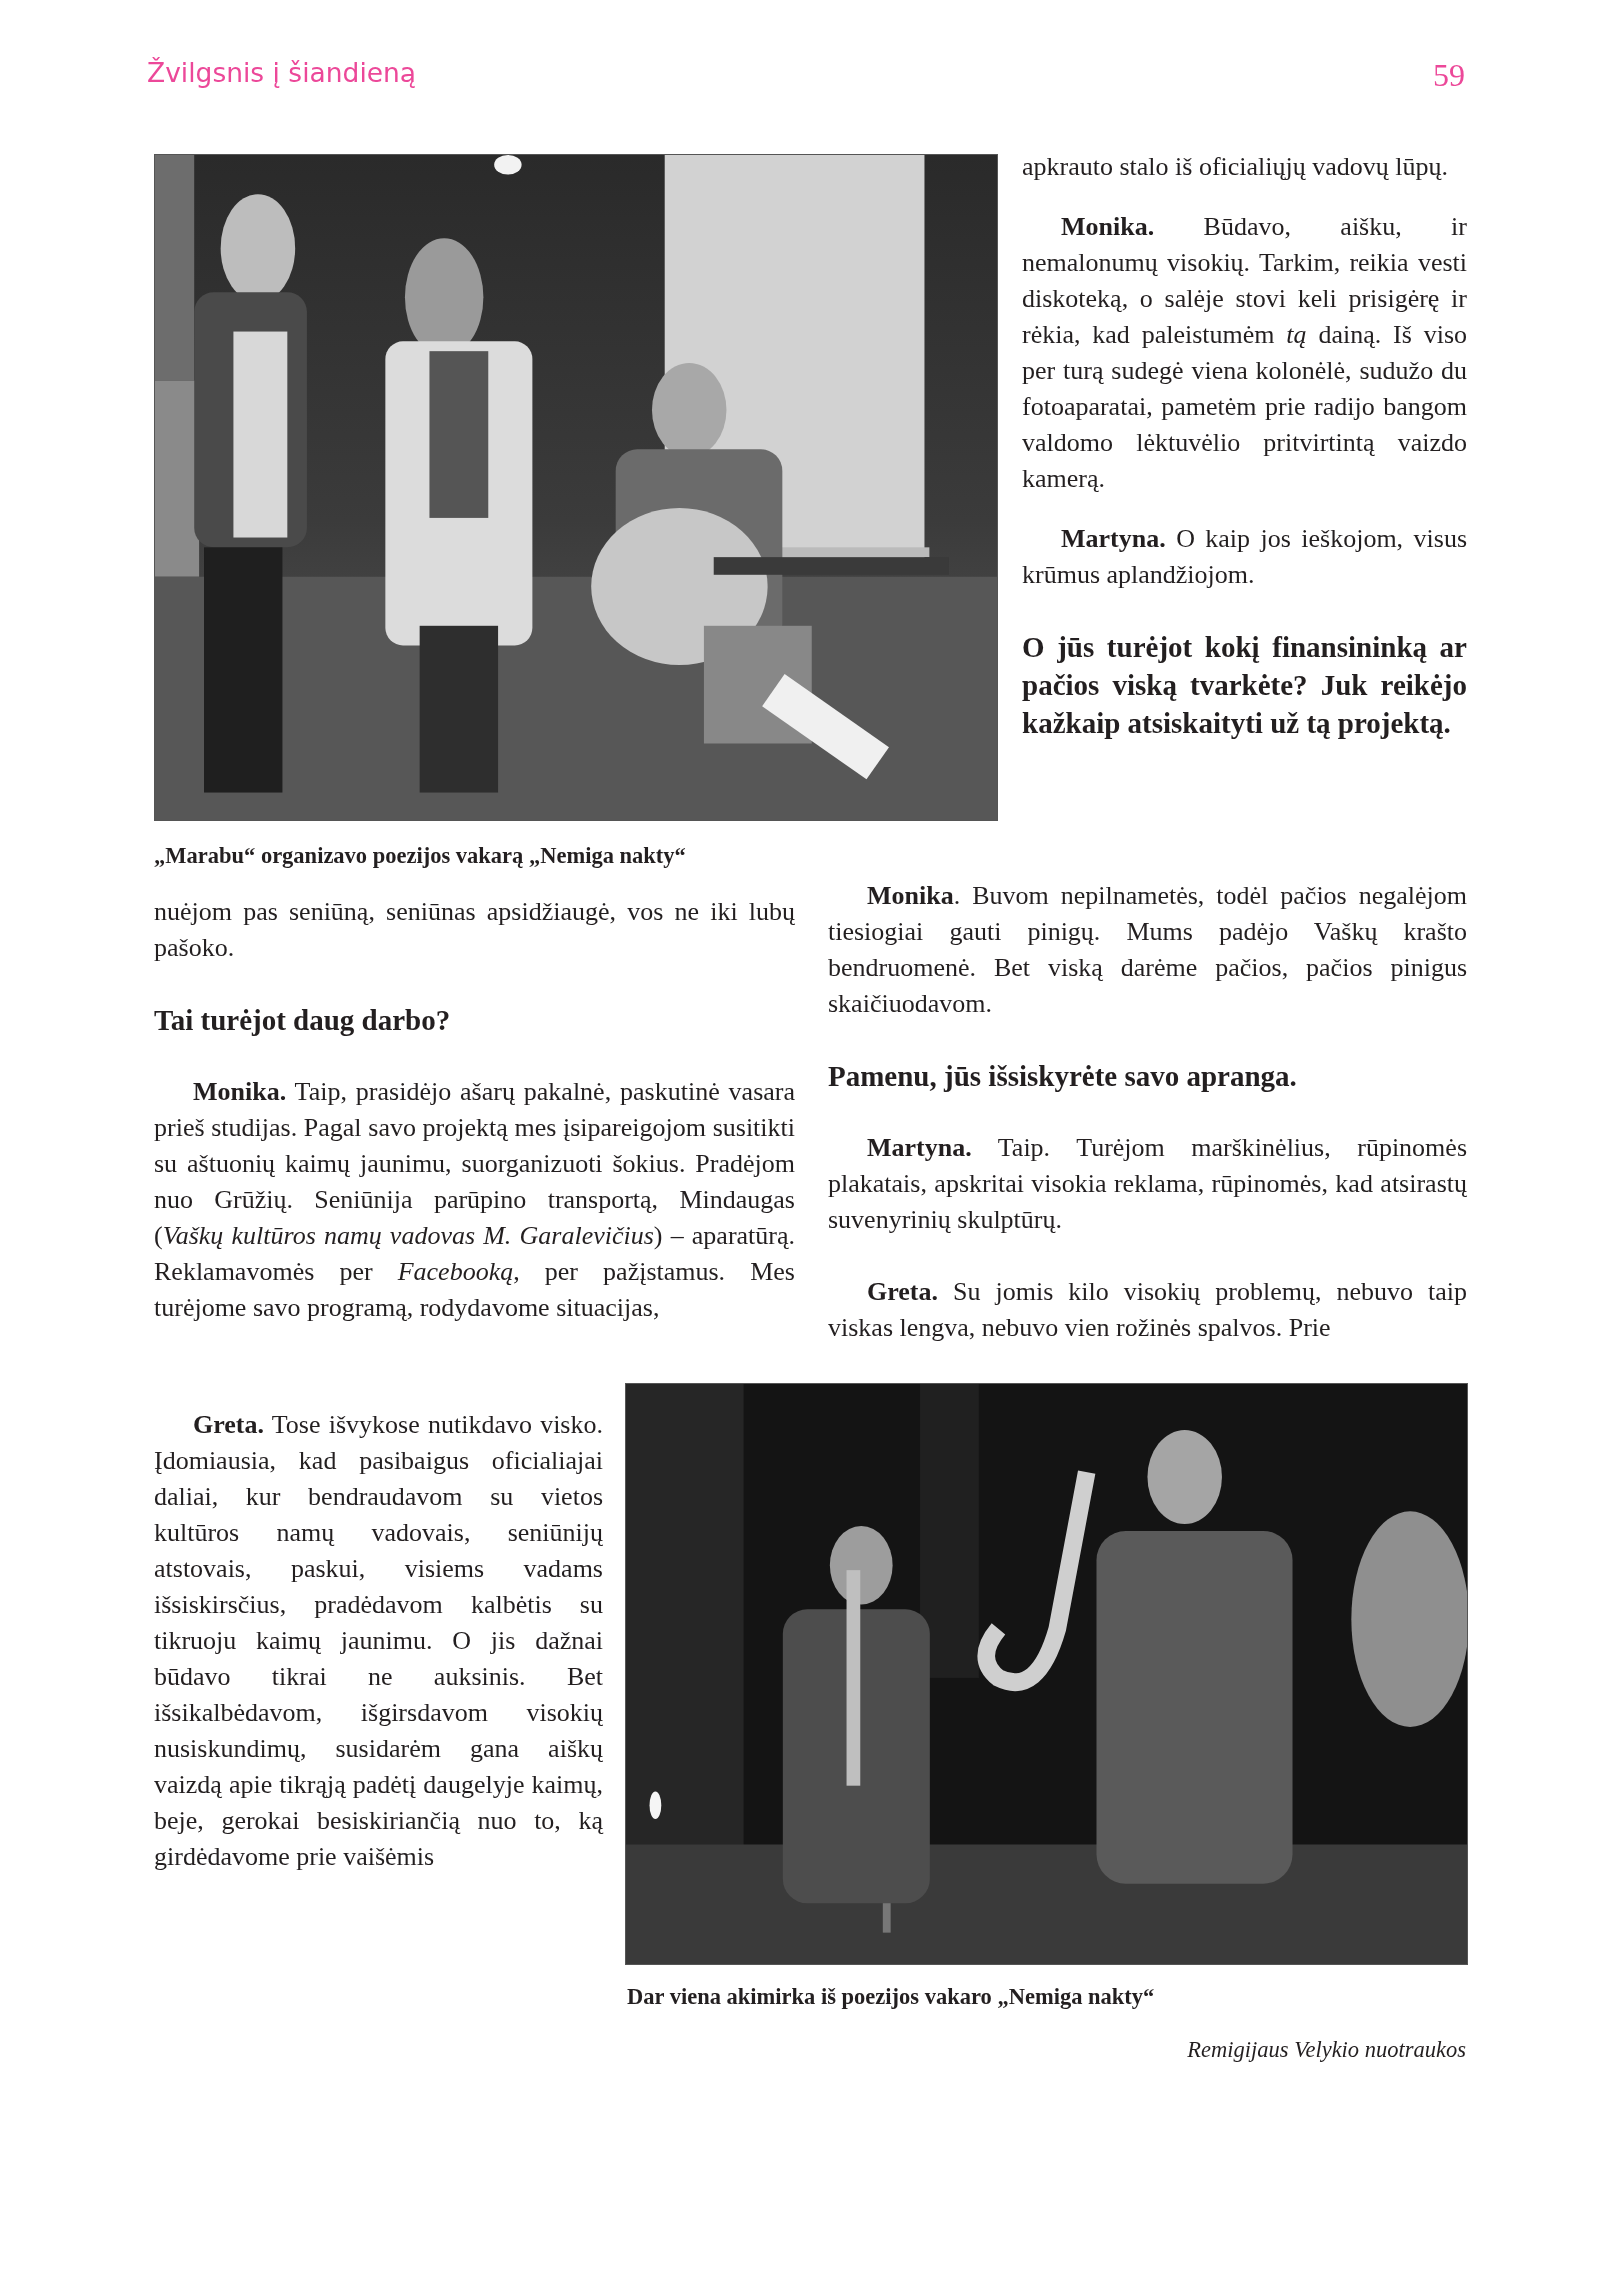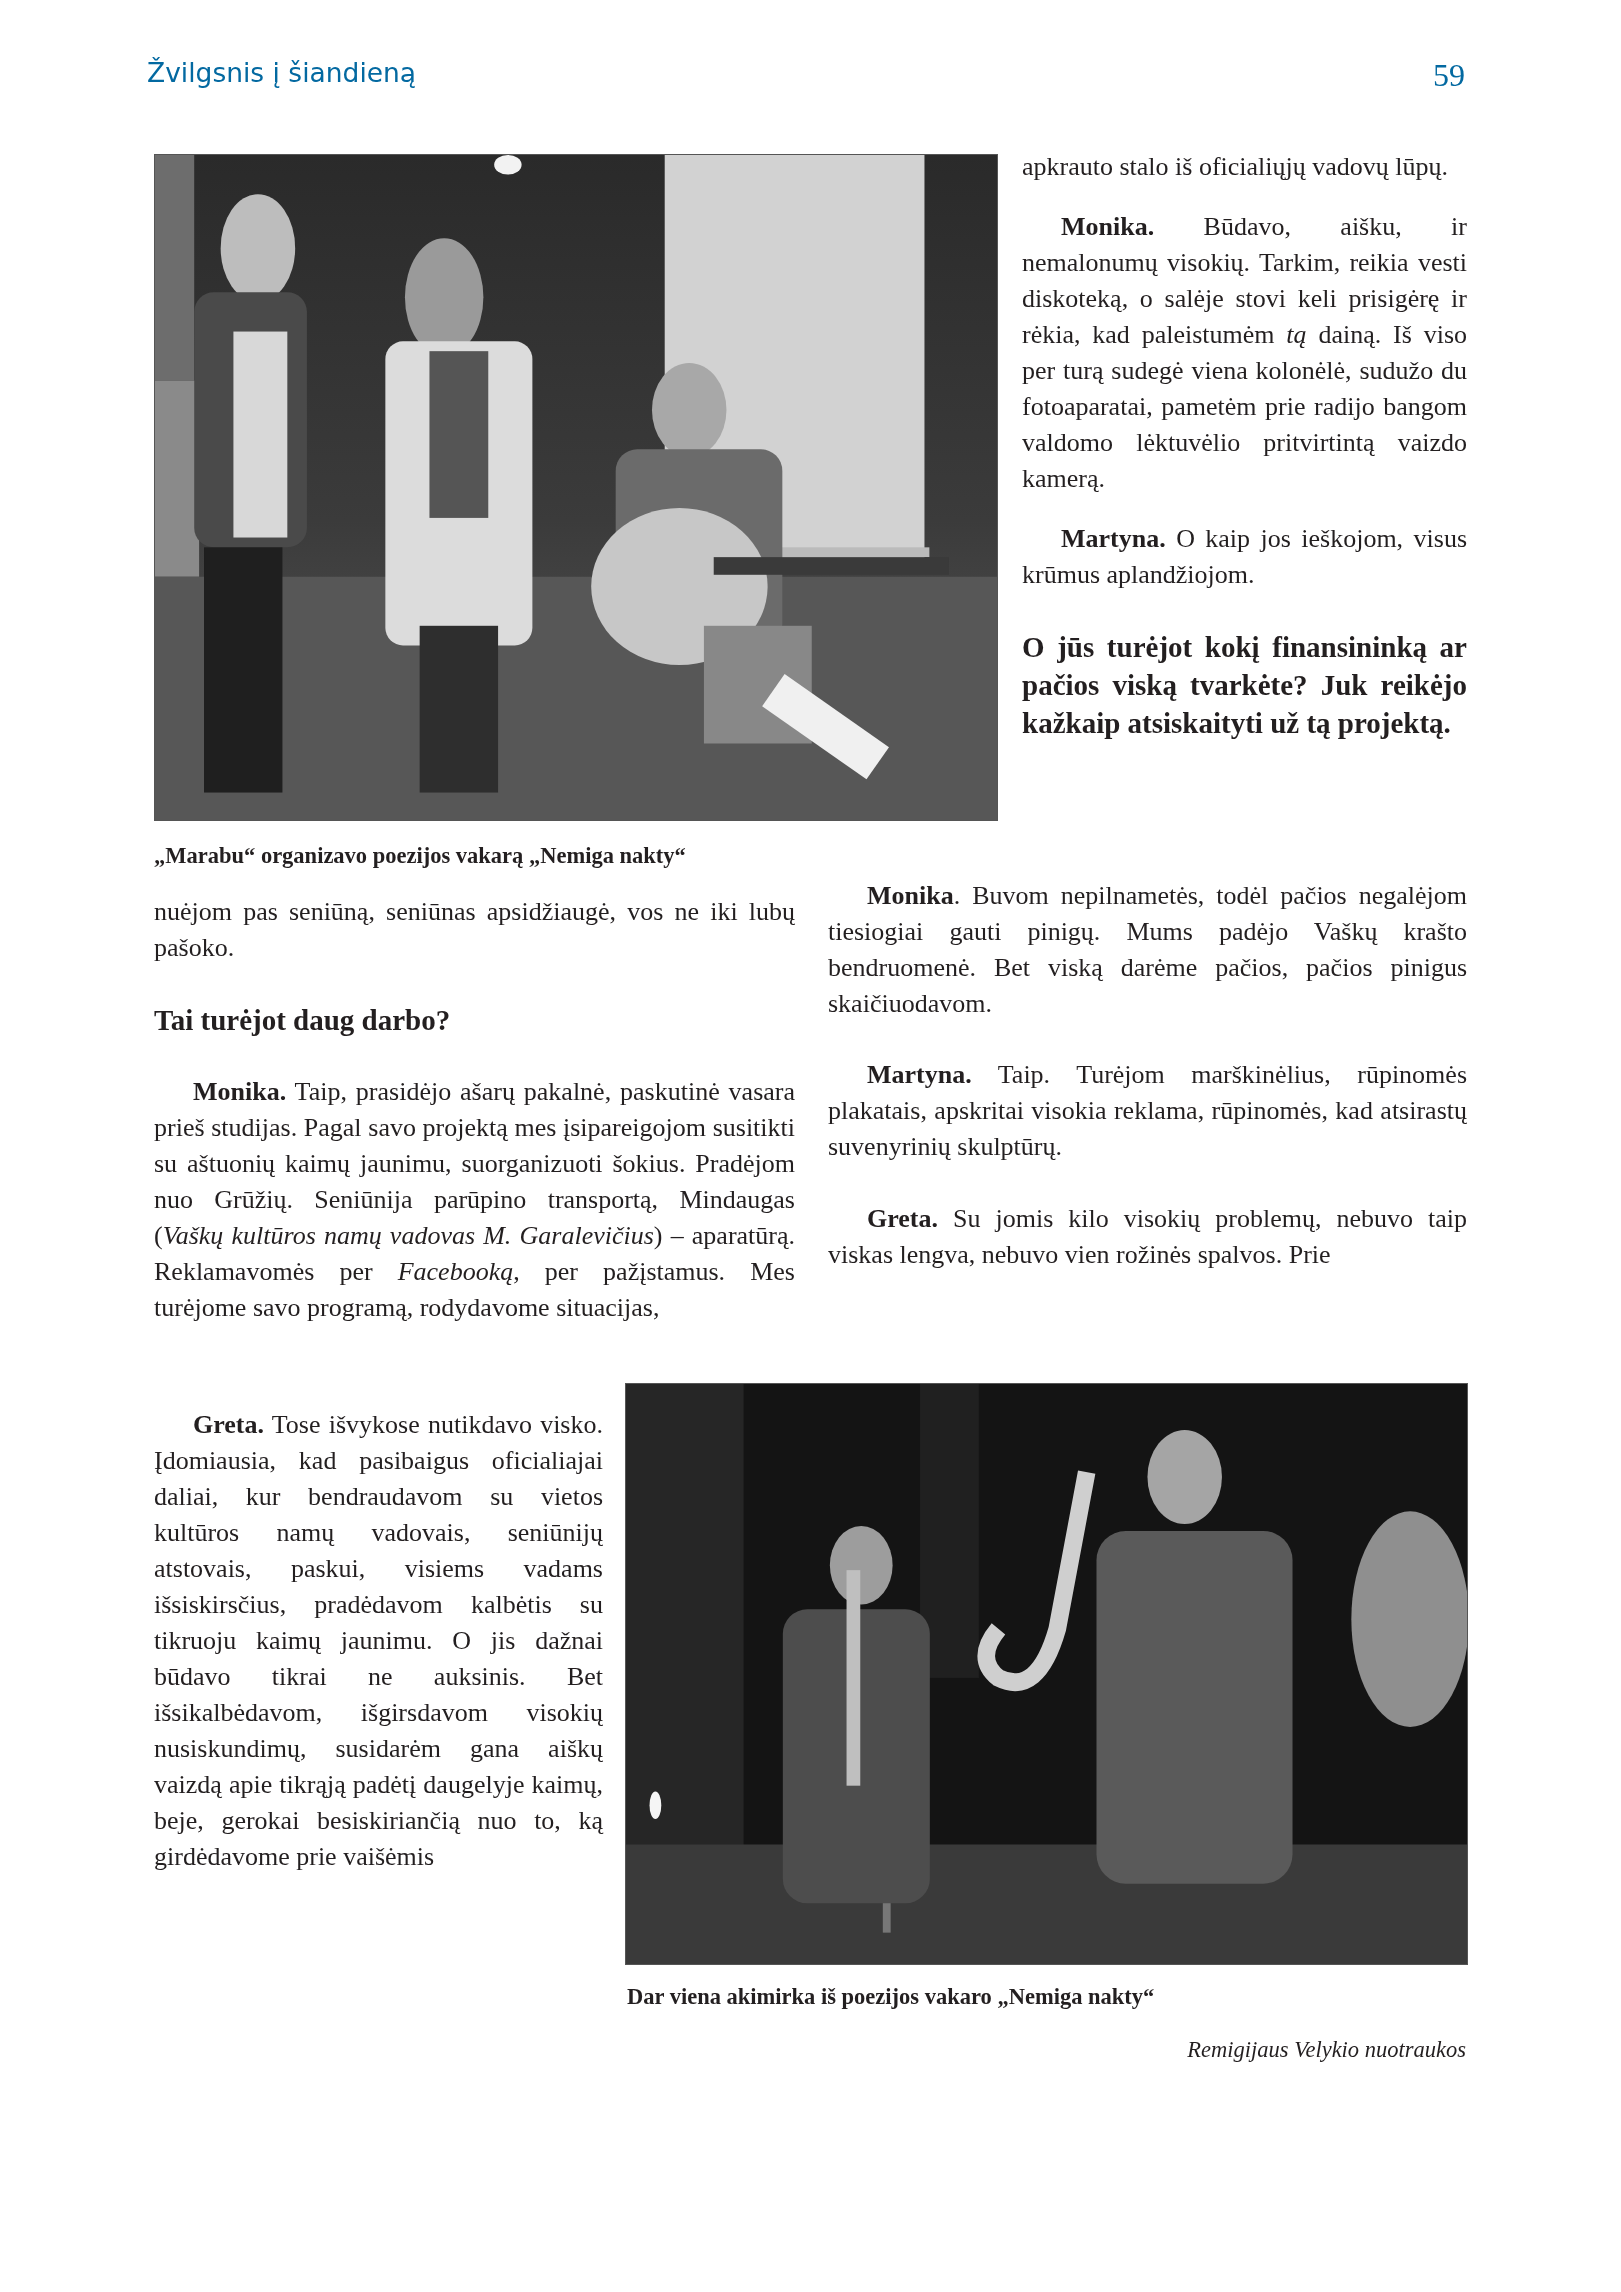--- a/index.html
+++ b/index.html
@@ -1,18 +1,18 @@
 <!DOCTYPE html>
 <html><head>
 <meta charset="utf-8">
 <style>
   html, body { margin:0; padding:0; background:#ffffff; }
   body { width:1621px; height:2293px; position:relative; overflow:hidden; color:#231f20;
          font-family:"Liberation Serif", "DejaVu Serif", serif; }
-  .running-head { position:absolute; top:57px; font-family:"DejaVu Sans", "Liberation Sans", sans-serif; font-size:26.5px; color:#0369a1; }
+  .running-head { position:absolute; top:57px; font-family:"DejaVu Sans", "Liberation Sans", sans-serif; font-size:26.5px; color:#ec4899; }
   .rh-left { left:147px; }
   .rh-right { left:1433px; font-family:"Liberation Serif", serif; font-size:32px; }
   .photo { position:absolute; overflow:hidden; border:1px solid #555; }
   .photo svg { display:block; width:100%; height:100%; }
   .text-block { position:absolute; font-size:26px; line-height:36px; text-align:justify; hyphens:manual; }
   .text-block p { margin:0; }
   .text-block p.indent { text-indent:39px; }
   .text-block p + p.gap { margin-top:24px; }
   .spk { font-weight:bold; }
   .q { font-weight:bold; font-size:29px; line-height:38px; text-align:left; }
@@ -76,20 +76,21 @@
   <p class="q" style="margin-top:35px;">Tai turėjot daug darbo?</p>
   <p class="indent" style="margin-top:35px;"><span class="spk">Monika.</span><span> Taip, prasidėjo ašarų pakalnė, paskutinė vasara prieš studijas. Pagal savo projektą mes įsipareigojom susitikti su aštuonių kaimų jaunimu, suorganizuoti šokius. Pradėjom nuo Grūžių. Seniūnija parūpino transportą, Mindaugas (</span><i>Vaškų kultūros namų vadovas M. Garalevičius</i><span>) – aparatūrą. Reklamavomės per </span><i>Facebooką</i><span>, per pažįstamus. Mes turėjome savo programą, rodydavome situacijas,</span></p>
 </div>
 
 <div class="text-block" style="left:154px; top:1371px; width:449px;">
   <p class="indent" style="margin-top:36px;"><span class="spk">Greta.</span><span> Tose išvykose nutikdavo visko. Įdomiausia, kad pasibaigus oficialiajai daliai, kur bendraudavom su vietos kultūros namų vadovais, seniūnijų atstovais, paskui, visiems vadams išsiskirsčius, pradėdavom kalbėtis su tikruoju kaimų jaunimu. O jis dažnai būdavo tikrai ne auksinis. Bet išsikalbėdavom, išgirsdavom visokių nusiskundimų, susidarėm gana aiškų vaizdą apie tikrąją padėtį daugelyje kaimų, beje, gerokai besiskiriančią nuo to, ką girdėdavome prie vaišėmis</span></p>
 </div>
 
 <div class="text-block" style="left:828px; top:878px; width:639px;">
   <p class="indent"><span class="spk">Monika</span><span>. Buvom nepilnametės, todėl pačios negalėjom tiesiogiai gauti pinigų. Mums padėjo Vaškų krašto bendruomenė. Bet viską darėme pačios, pačios pinigus skaičiuodavom.</span></p>
+  <p class="q" style="margin-top:35px;">Pamenu, jūs išsiskyrėte savo apranga.</p>
   <p class="indent" style="margin-top:35px;"><span class="spk">Martyna.</span><span> Taip. Turėjom marškinėlius, rūpinomės plakatais, apskritai visokia reklama, rūpinomės, kad atsirastų suvenyrinių skulptūrų.</span></p>
   <p class="indent" style="margin-top:36px;"><span class="spk">Greta.</span><span> Su jomis kilo visokių problemų, nebuvo taip viskas lengva, nebuvo vien rožinės spalvos. Prie</span></p>
 </div>
 
 <div class="photo" style="left:625px; top:1383px; width:841px; height:580px;">
   <svg viewBox="0 0 858 592" preserveAspectRatio="none">
     <rect width="858" height="592" fill="#141414"></rect>
     <rect x="0" y="0" width="120" height="592" fill="#262626"></rect>
     <rect x="300" y="0" width="60" height="300" fill="#202020"></rect>
     <rect x="0" y="470" width="858" height="122" fill="#3a3a3a"></rect>

